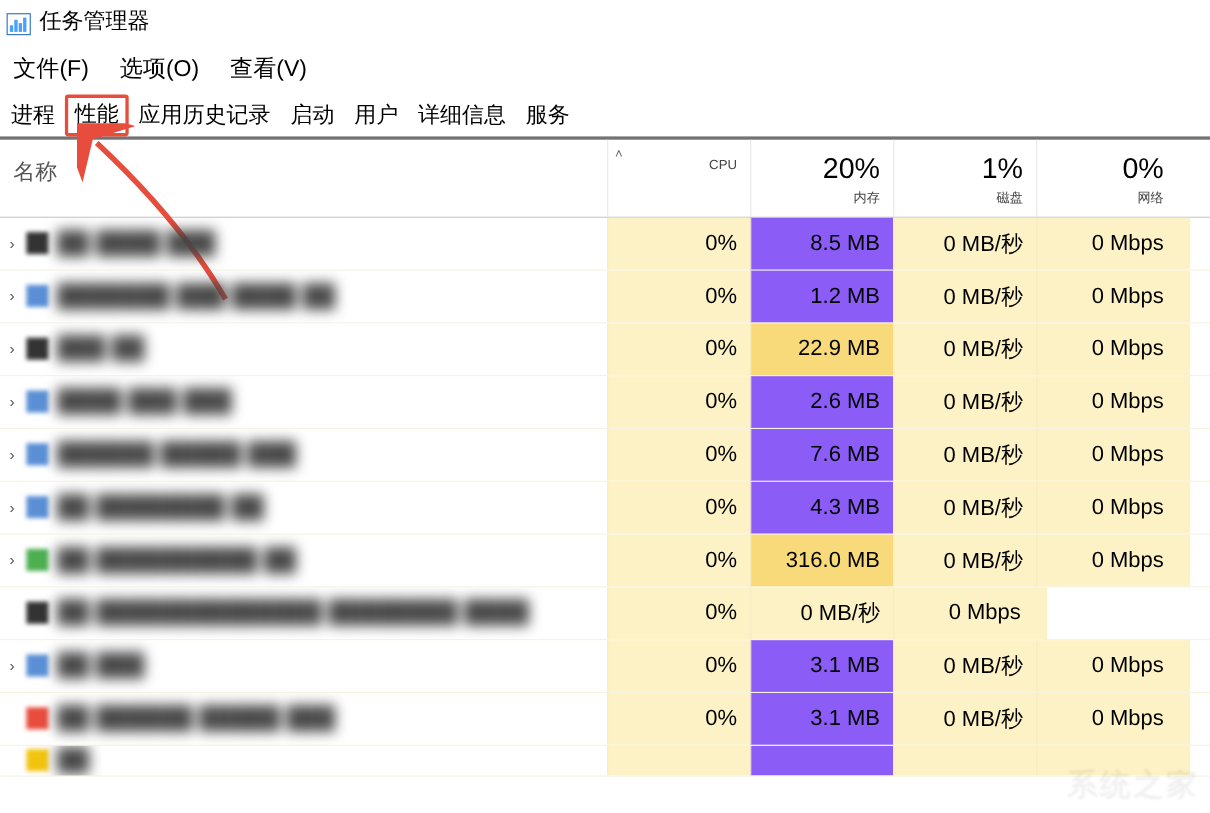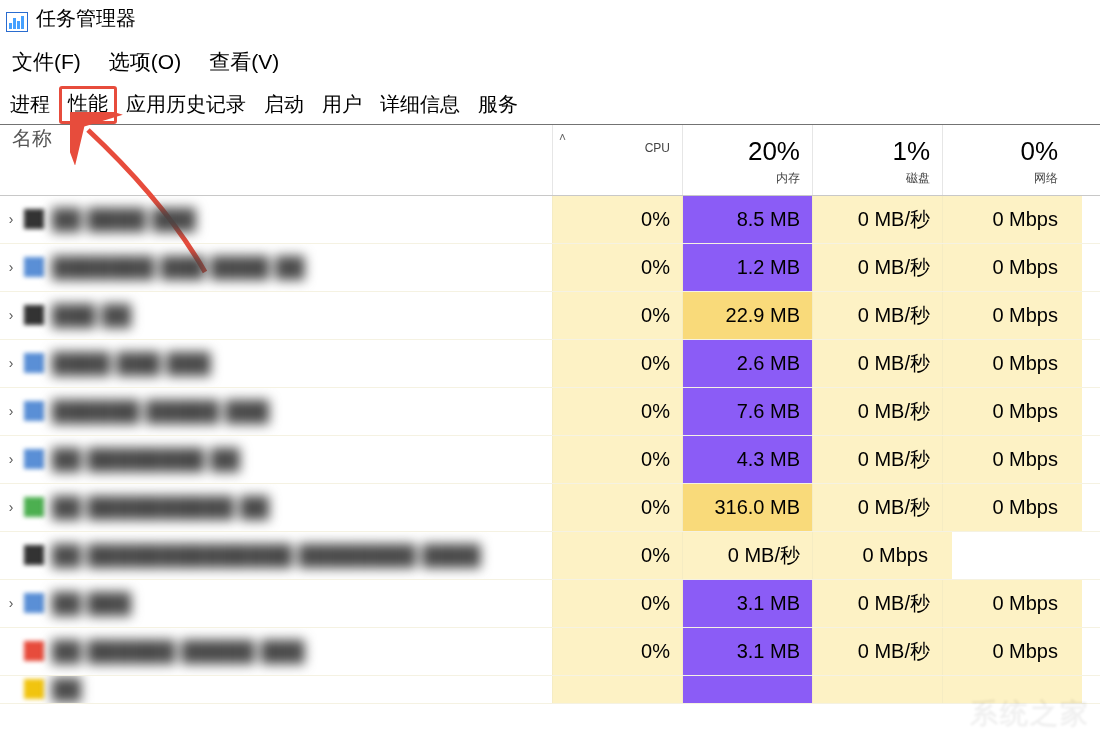--- a/index.html
+++ b/index.html
@@ -40,21 +40,21 @@
     display: flex;
     gap: 28px;
     padding: 12px 10px 10px 12px;
     font-size: 21px;
   }
   .menubar .menu-item { cursor: default; }
 
   
   .tabstrip {
     display: flex;
-    border-bottom: 1px solid #737373;
+    border-bottom: 3px solid #737373;
     padding: 0 0 0 1px;
     font-size: 20px;
   }
   .tab {
     padding: 4px 8px 6px 8px;
     border: 1px solid transparent;
     border-bottom: none;
     cursor: default;
     position: relative;
   }
@@ -76,21 +76,21 @@
   
   .colheaders {
     display: flex;
     border-bottom: 1px solid #c8c8c8;
     font-size: 20px;
     color: #555;
   }
   .colheaders .namecol {
     flex: 0 0 552px;
     display: flex;
-    align-items: flex-start;
+    align-items: center;
     padding: 0 0 10px 12px;
   }
   .colheaders .metric {
     width: 130px;
     text-align: right;
     padding: 12px 12px 8px 0;
     border-left: 1px solid #e6e6e6;
   }
   .colheaders .metric.net { width: 140px; padding-right: 24px; }
   .colheaders .big {

